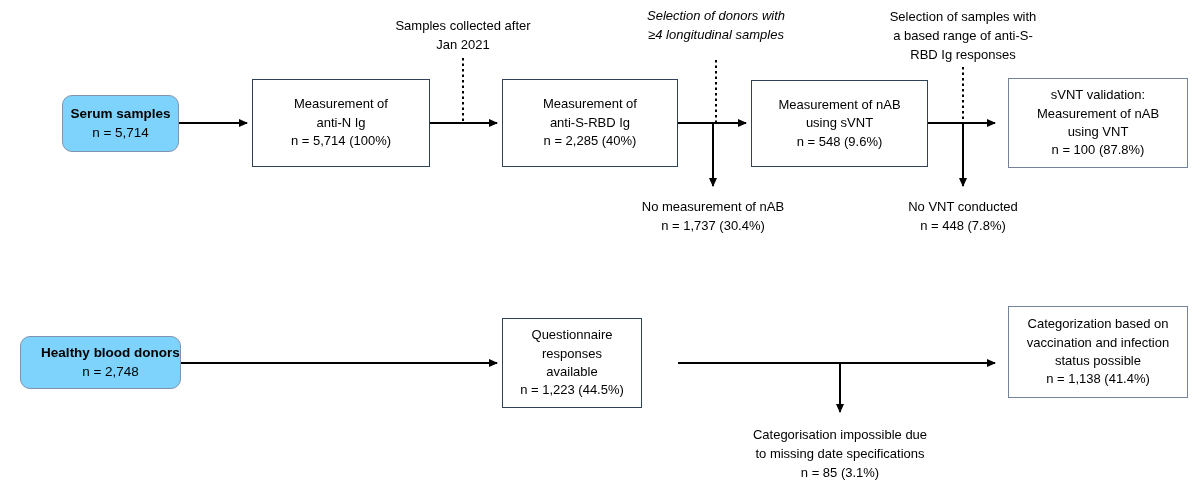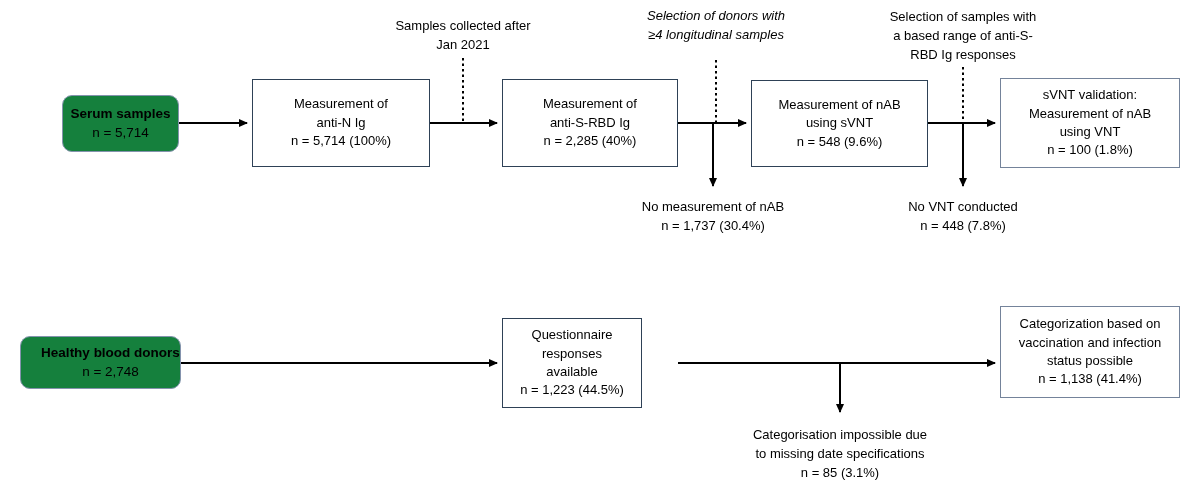--- a/index.html
+++ b/index.html
@@ -19,24 +19,24 @@
     border: 1.5px solid #2e4156;
     box-sizing: border-box;
     display: flex;
     flex-direction: column;
     align-items: center;
     justify-content: center;
     text-align: center;
     font-size: 13px;
     line-height: 1.42;
   }
-  .rect.light { border-color: #74839a; }
+  .rect.light { border-color: #74839a; margin-left: 8px; }
   .rounded {
     position: absolute;
-    background: #15803d;
+    background: #7dd3fc;
     border: 1.5px solid #8493ad;
     border-radius: 10px;
     box-sizing: border-box;
     display: flex;
     flex-direction: column;
     align-items: center;
     justify-content: center;
     text-align: center;
     font-size: 13.5px;
     line-height: 1.35;
@@ -98,21 +98,21 @@
   <div class="rect" style="left:751px; top:80px; width:177px; height:87px;">
     <div>Measurement of nAB</div>
     <div>using sVNT</div>
     <div>n = 548 (9.6%)</div>
   </div>
 
   <div class="rect light" style="left:1000px; top:78px; width:180px; height:90px;">
     <div>sVNT validation:</div>
     <div>Measurement of nAB</div>
     <div>using VNT</div>
-    <div>n = 100 (1.8%)</div>
+    <div>n = 100 (87.8%)</div>
   </div>
 
   <div class="note" style="left:355px; top:17px; width:216px;">
     <div>Samples collected after</div>
     <div>Jan 2021</div>
   </div>
 
   <div class="note" style="left:608px; top:7px; width:216px;font-style:italic;">
     <div>Selection of donors with</div>
     <div>≥4 longitudinal samples</div>

